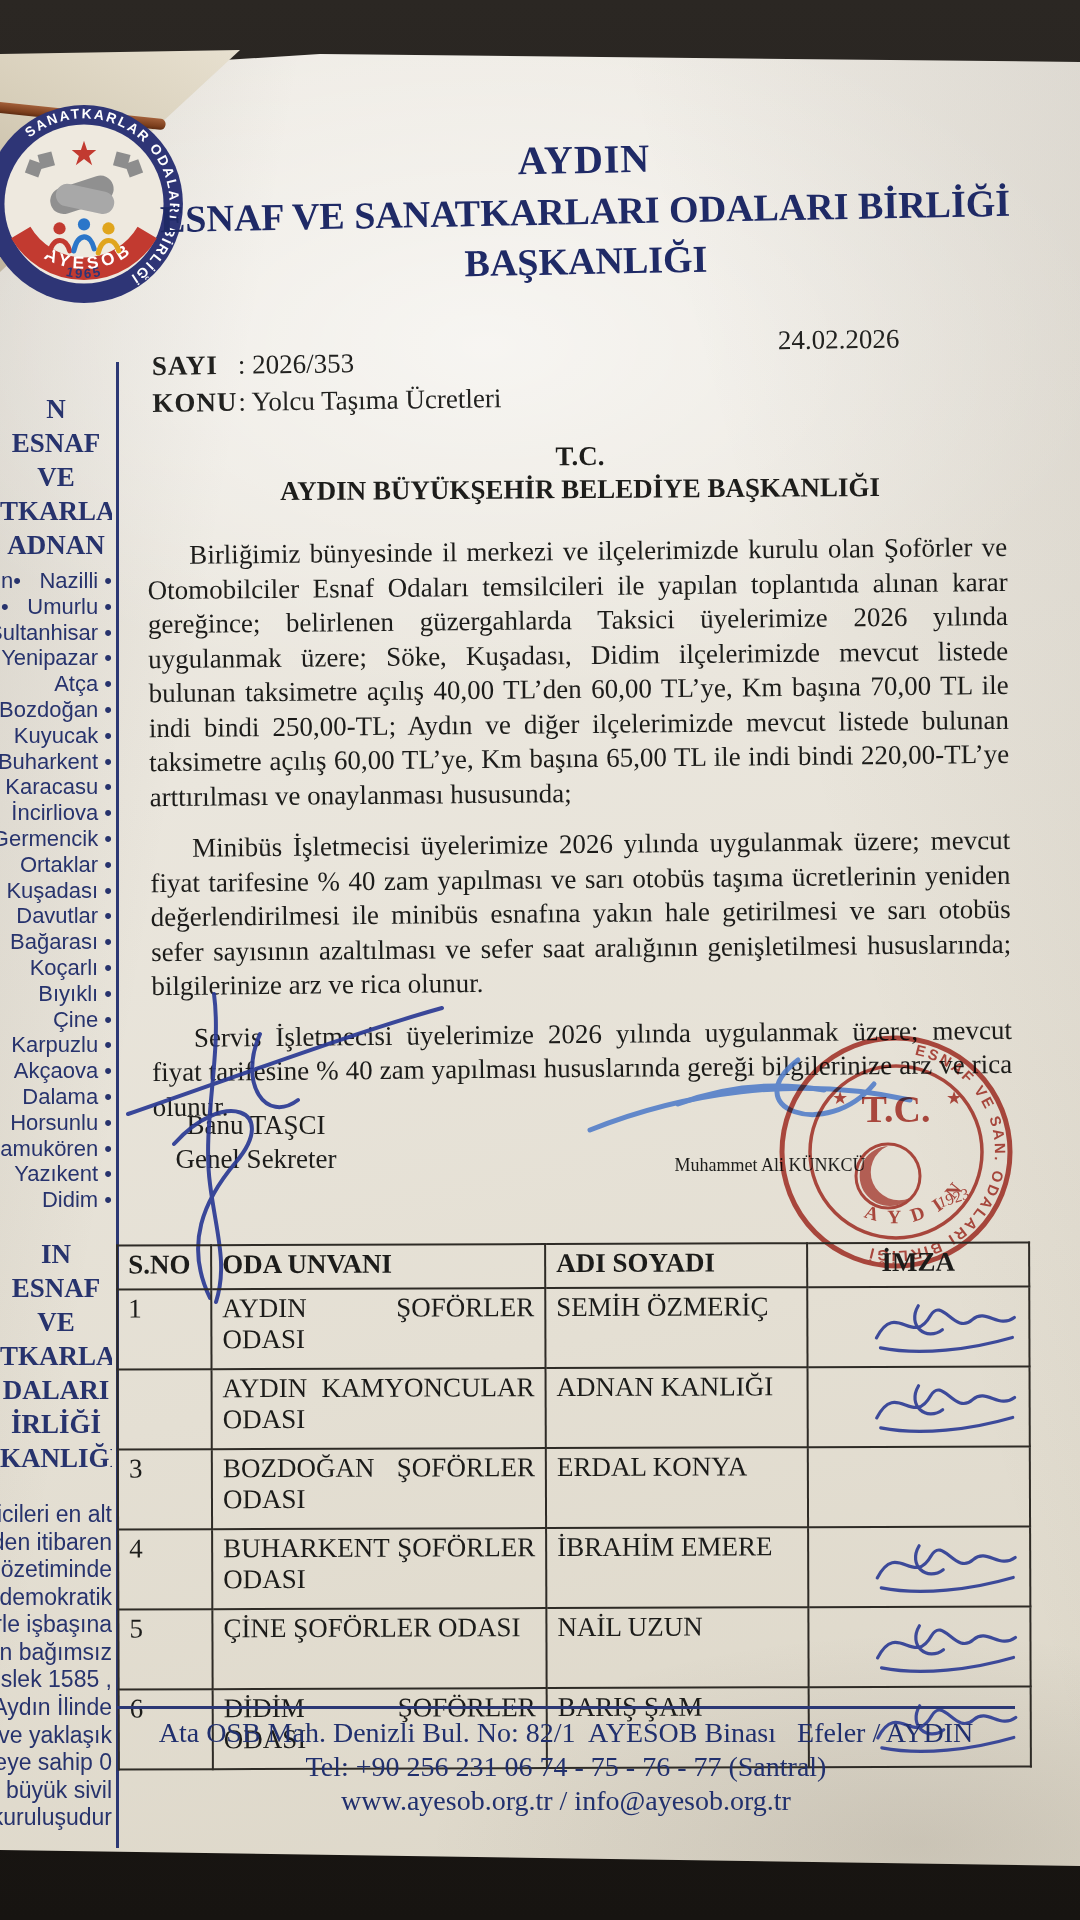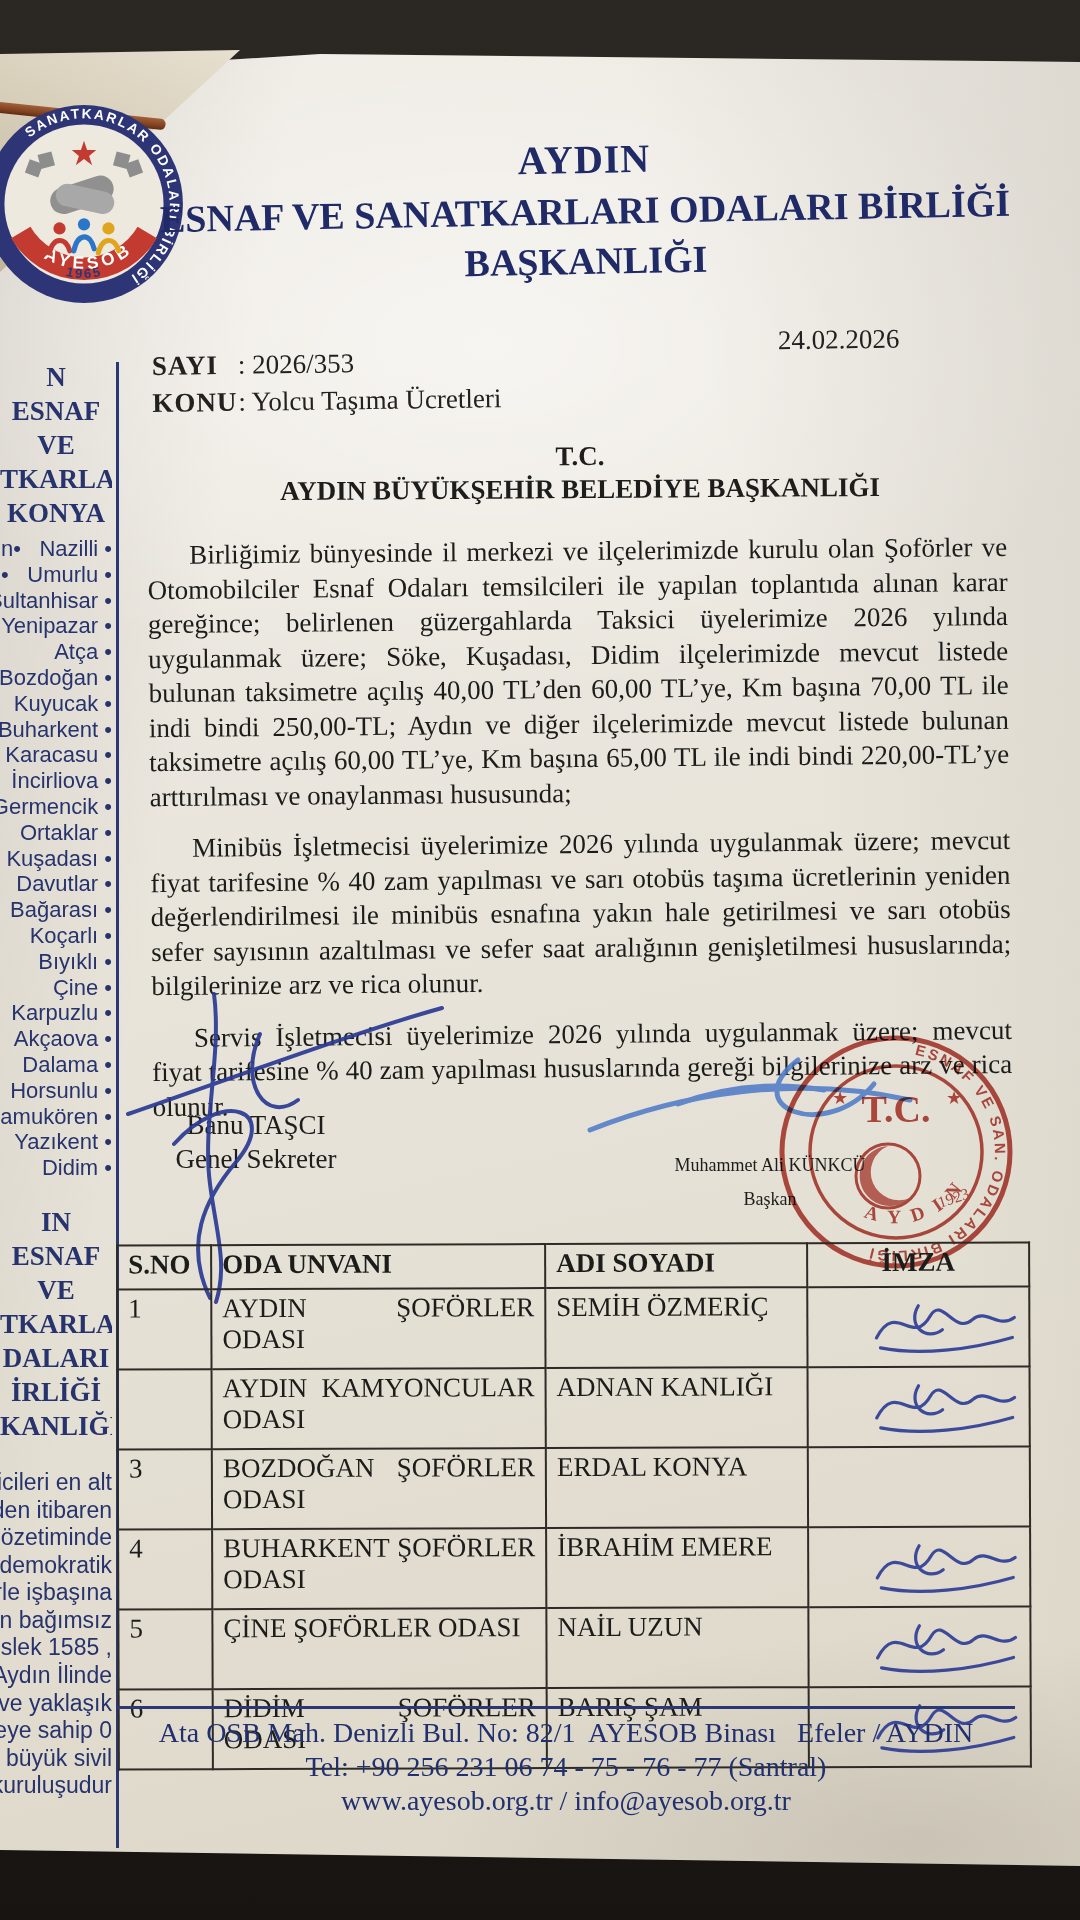--- a/index.html
+++ b/index.html
@@ -26,21 +26,21 @@
   
   .logo{position:absolute;left:-18px;top:102px;width:204px;height:204px;}
   .header{position:absolute;left:150px;top:136px;width:870px;text-align:center;
        color:#1f2a66;font-weight:bold;transform:rotate(-1.1deg);}
   .header .h1{font-size:40px;letter-spacing:1px;}
   .header .h2{font-size:38px;margin-top:6px;white-space:nowrap;}
   .header .h3{font-size:38px;margin-top:6px;}
   
   .sidebar{position:absolute;left:0;top:360px;width:112px;color:#27336d;overflow:hidden;}
   .org-block{font-weight:bold;font-size:27px;line-height:34px;text-align:center;
-       font-family:"Liberation Serif",serif;overflow:hidden;}
+       font-family:"Liberation Serif",serif;overflow:hidden;margin-top:32px;}
   .districts{margin-top:6px;font-family:"Liberation Sans",sans-serif;font-size:22px;line-height:25.8px;}
   .district-row{display:flex;justify-content:flex-end;white-space:nowrap;overflow:hidden;}
   .d-prefix{margin-right:auto;padding-left:1px;}
   .d-name::after{content:" \2022";}
   .org-block2{margin-top:24px;}
   .about{margin-top:26px;font-family:"Liberation Sans",sans-serif;font-size:23px;line-height:27.6px;
        text-align:right;}
   .about-line{white-space:nowrap;overflow:hidden;direction:rtl;}
   .vline{position:absolute;left:116px;top:362px;width:3px;height:1486px;background:#2c3874;}
   
@@ -135,21 +135,21 @@
   </div>
 
   <div class="sidebar">
     <div class="org-block">
   <div class="org-line">N ESNAF</div>
 
   <div class="org-line">VE</div>
 
   <div class="org-line">TKARLARI</div>
 
-  <div class="org-line">KONYA</div>
+  <div class="org-line">ADNAN</div>
 </div>
     <div class="districts">
   <div class="district-row">
     <span class="d-prefix">n•</span>
     <span class="d-name">Nazilli</span>
   </div>
 
   <div class="district-row">
     <span class="d-prefix">•</span>
     <span class="d-name">Umurlu</span>
@@ -335,21 +335,20 @@
 
   <p>Servis İşletmecisi üyelerimize 2026 yılında uygulanmak üzere; mevcut fiyat tarifesine % 40 zam yapılması hususlarında gereği bilgilerinize arz ve rica olunur.</p>
 </div>
 
   <div class="sig-left-block">
     <div>Banu TAŞCI</div>
     <div>Genel Sekreter</div>
   </div>
   <div class="sig-right-block">
     <div>Muhammet Ali KÜNKCÜ</div>
-    <div>Başkan</div>
   </div>
 
   <svg class="sig-svg" style="left:112px;top:992px;" width="340" height="318" viewBox="0 0 340 318">
     <g fill="none" stroke="#2b3a94" stroke-width="4" stroke-linecap="round" opacity="0.92">
       <path d="M16,122 C120,86 244,40 330,16"></path>
       <path d="M102,2 C110,62 90,132 98,192 C104,240 116,272 104,310"></path>
       <path d="M62,152 C112,96 168,118 124,170 C92,208 72,252 98,306"></path>
       <path d="M148,42 C126,92 154,132 186,108"></path>
     </g>
   </svg>

